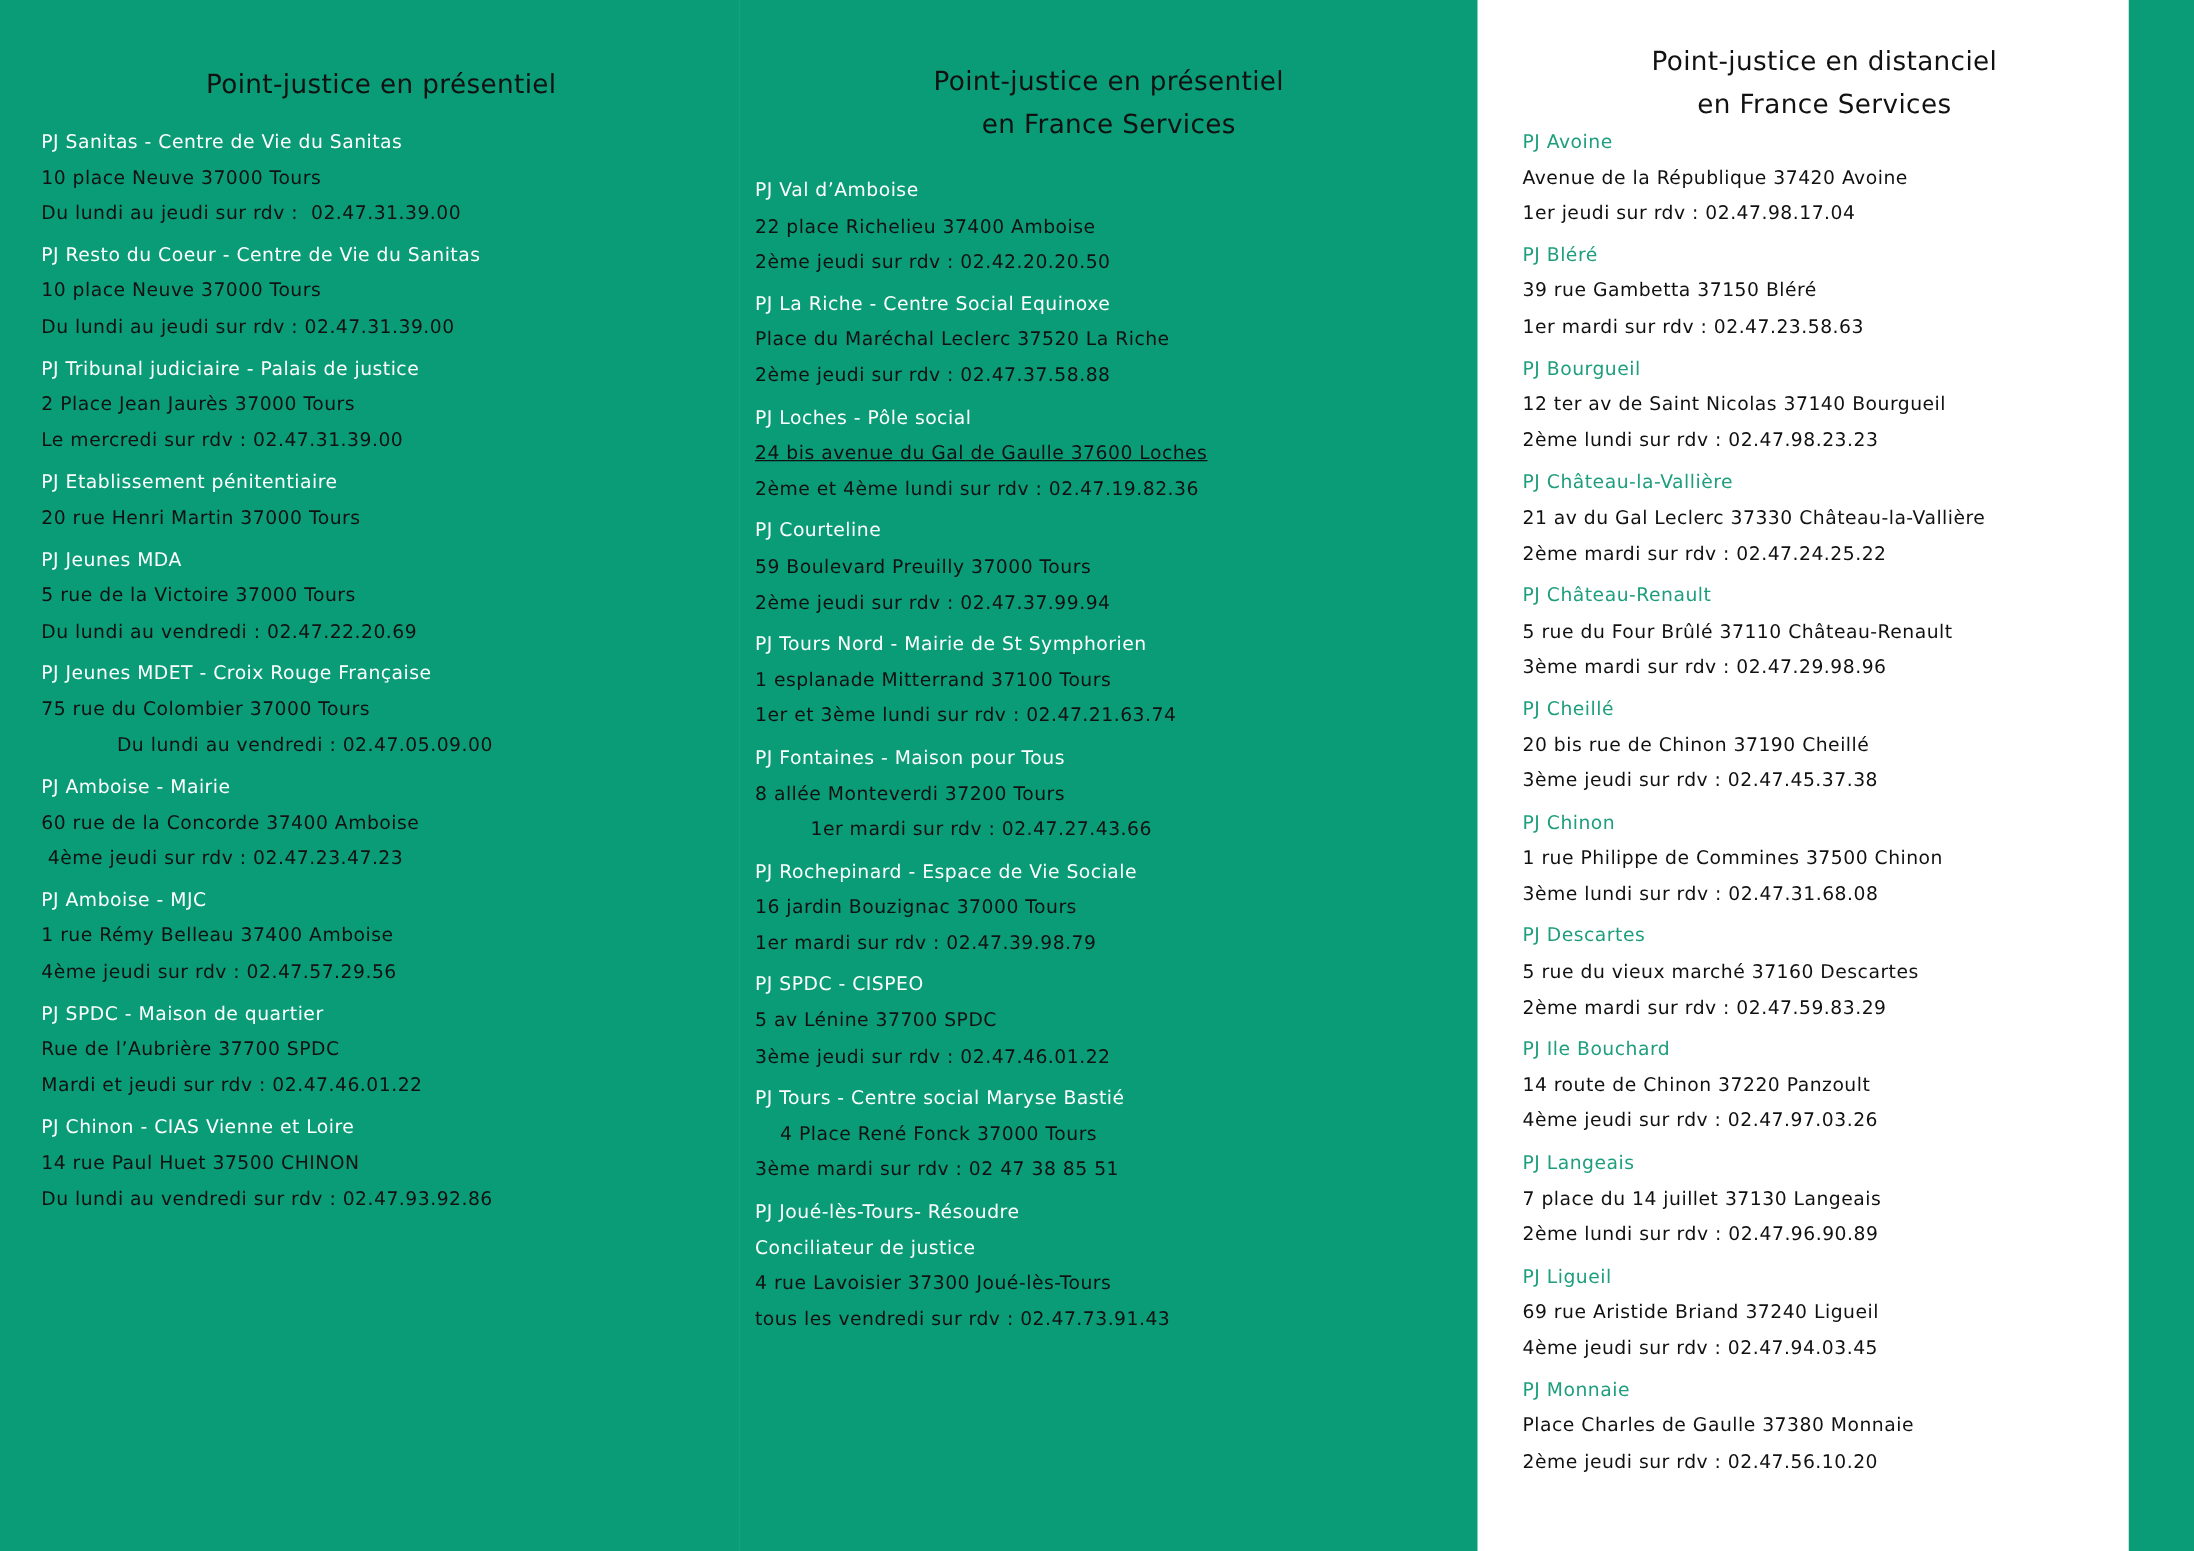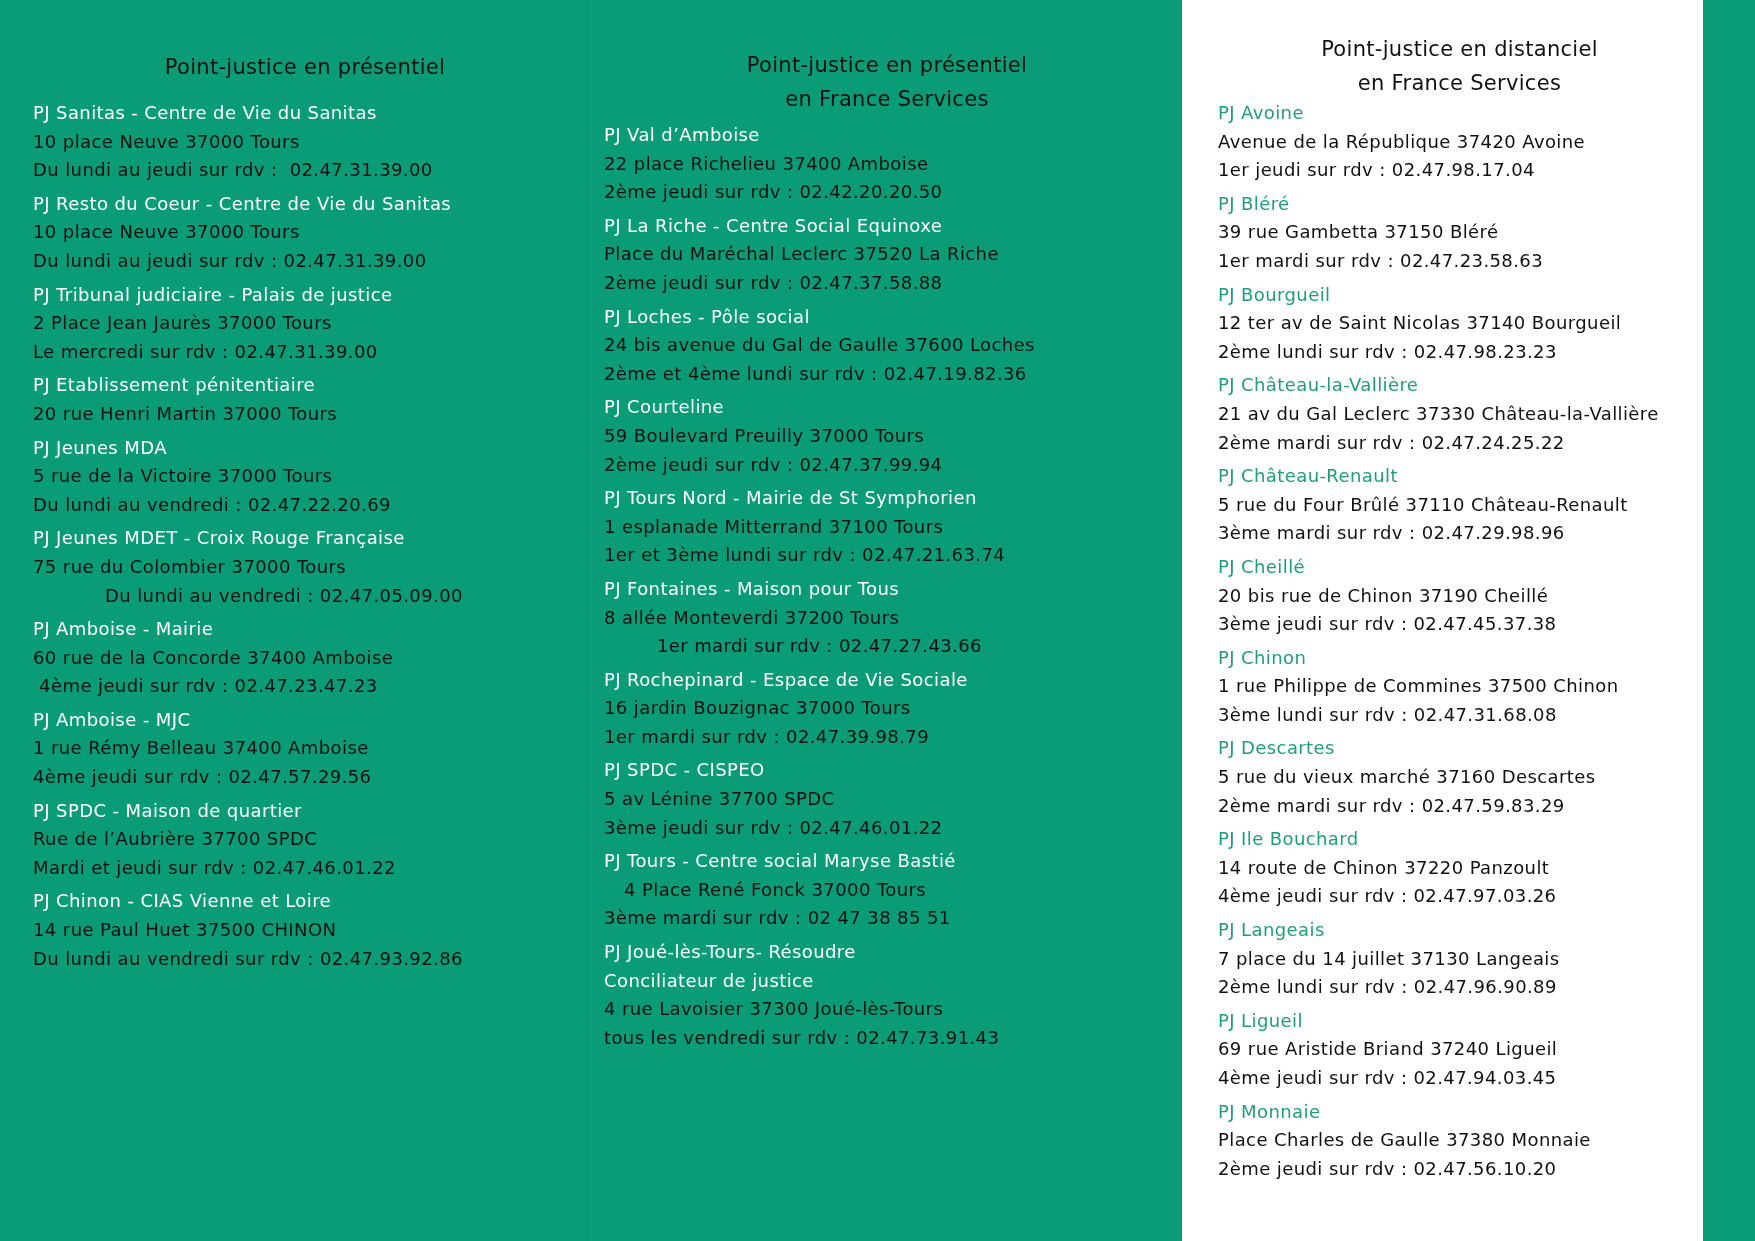--- a/index.html
+++ b/index.html
@@ -2,21 +2,21 @@
 <html><head>
 <meta charset="utf-8">
 <style>
   html,body{margin:0;padding:0;}
   body{width:1755px;height:1241px;position:relative;overflow:hidden;font-family:"DejaVu Sans",sans-serif;background:#0a9c77;}
   .panel{position:absolute;top:0;height:1241px;box-sizing:border-box;}
   #p1{left:0;width:591px;background:#0a9c77;}
   #p2{left:591px;width:591px;background:#0a9c77;border-left:1px solid #14a27e;}
   #p3{left:1182px;width:521px;background:#ffffff;}
   .title{text-align:center;color:#111;font-size:21px;line-height:34px;letter-spacing:0.3px;}
-  .entry{font-size:18px;line-height:28.6px;letter-spacing:0.4px;}
+  .entry{font-size:15px;line-height:28.6px;letter-spacing:0.4px;}
   .name{color:#ffffff;}
   #p3 .name{color:#1e9e7d;}
   .line{color:#111;}
   .list{position:absolute;}
   .e-gap{margin-bottom:5px;}
 </style>
 </head>
 <body>
 
 <div class="panel" id="p1">
@@ -74,34 +74,34 @@
         <div class="line" style="white-space: pre;">Du lundi au vendredi sur rdv : 02.47.93.92.86</div>
       </div>
     </div>
 </div>
 
 <div class="panel" id="p2">
   <div class="title" style="position:absolute;top:48px;left:0;width:590px;">
     <div>Point-justice en présentiel</div>
     <div>en France Services</div>
   </div>
-  <div class="list" id="list1" style="top:121px;left:12px;">
+  <div class="list" id="list1" style="top:138px;left:12px;">
       <div class="entry e-gap">
         <div class="name">PJ Val d’Amboise</div>
         <div class="line" style="white-space: pre;">22 place Richelieu 37400 Amboise</div>
         <div class="line" style="white-space: pre;">2ème jeudi sur rdv : 02.42.20.20.50</div>
       </div>
       <div class="entry e-gap">
         <div class="name">PJ La Riche - Centre Social Equinoxe</div>
         <div class="line" style="white-space: pre;">Place du Maréchal Leclerc 37520 La Riche</div>
         <div class="line" style="white-space: pre;">2ème jeudi sur rdv : 02.47.37.58.88</div>
       </div>
       <div class="entry e-gap">
         <div class="name">PJ Loches - Pôle social</div>
-        <div class="line" style="white-space: pre;">24 bis avenue du Gal de Gaulle 37600 Loches</div>
+        <div class="line" style="white-space: pre; text-decoration: underline;">24 bis avenue du Gal de Gaulle 37600 Loches</div>
         <div class="line" style="white-space: pre;">2ème et 4ème lundi sur rdv : 02.47.19.82.36</div>
       </div>
       <div class="entry e-gap">
         <div class="name">PJ Courteline</div>
         <div class="line" style="white-space: pre;">59 Boulevard Preuilly 37000 Tours</div>
         <div class="line" style="white-space: pre;">2ème jeudi sur rdv : 02.47.37.99.94</div>
       </div>
       <div class="entry e-gap">
         <div class="name">PJ Tours Nord - Mairie de St Symphorien</div>
         <div class="line" style="white-space: pre;">1 esplanade Mitterrand 37100 Tours</div>

